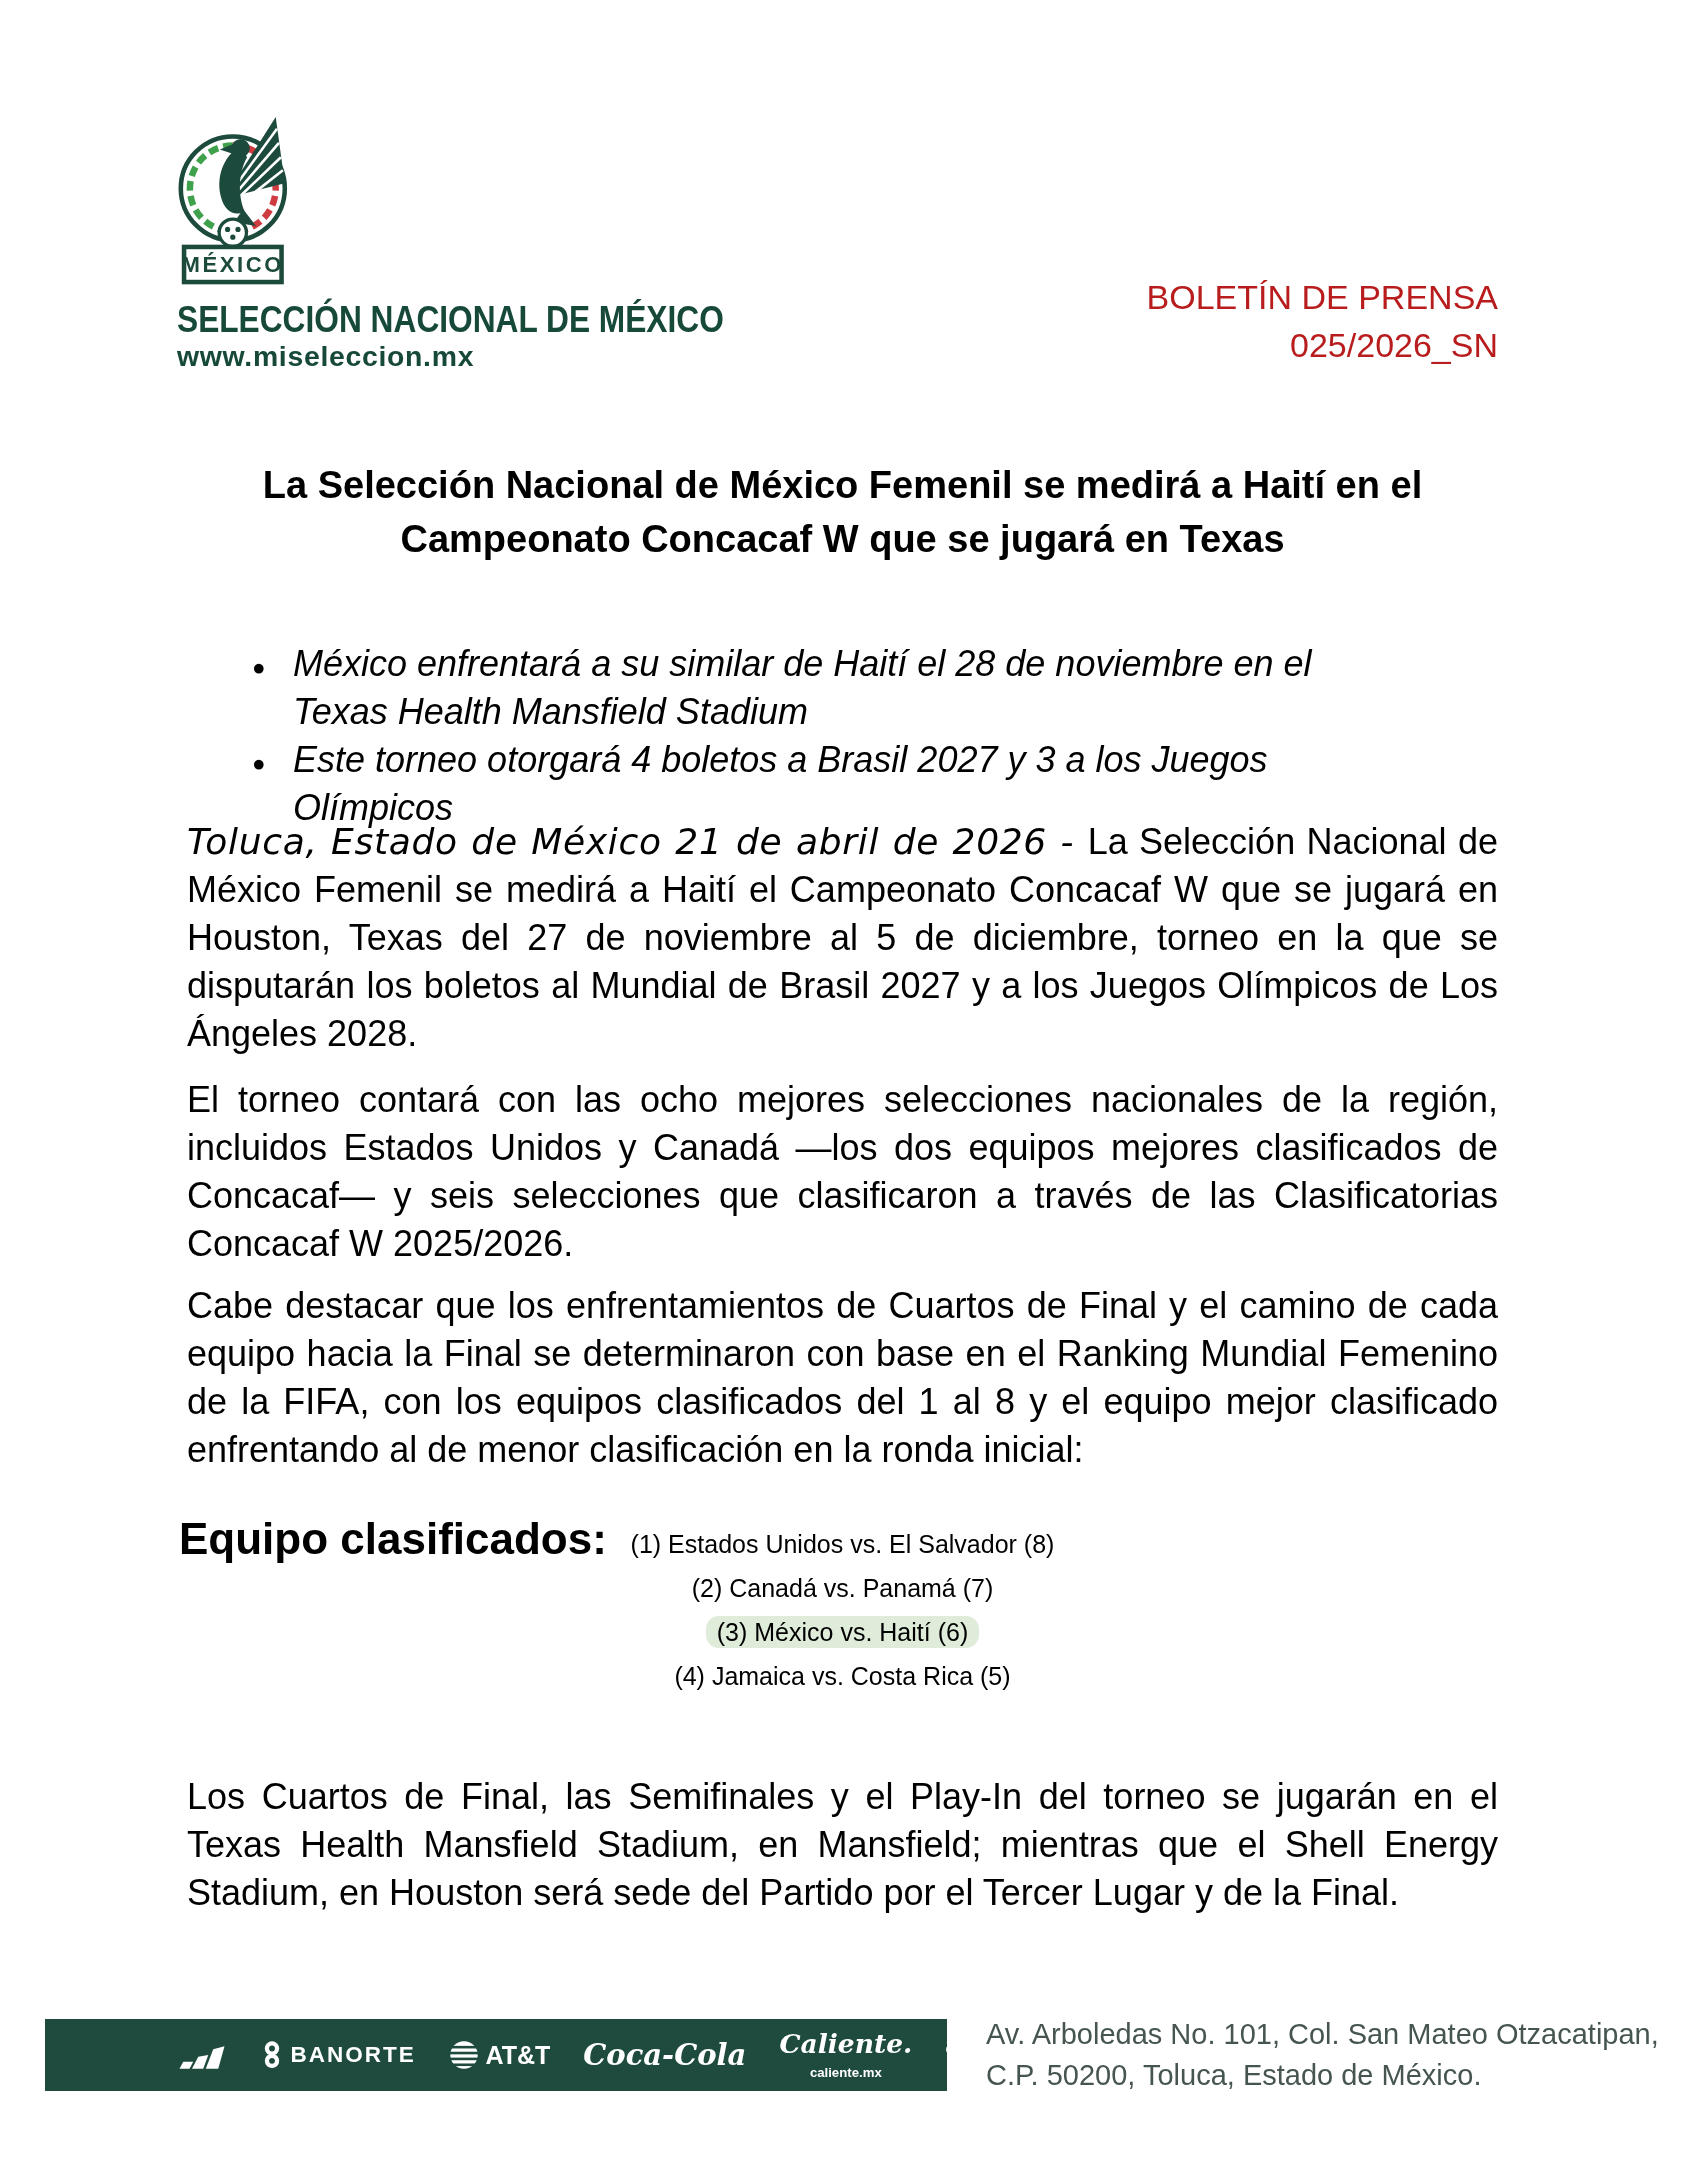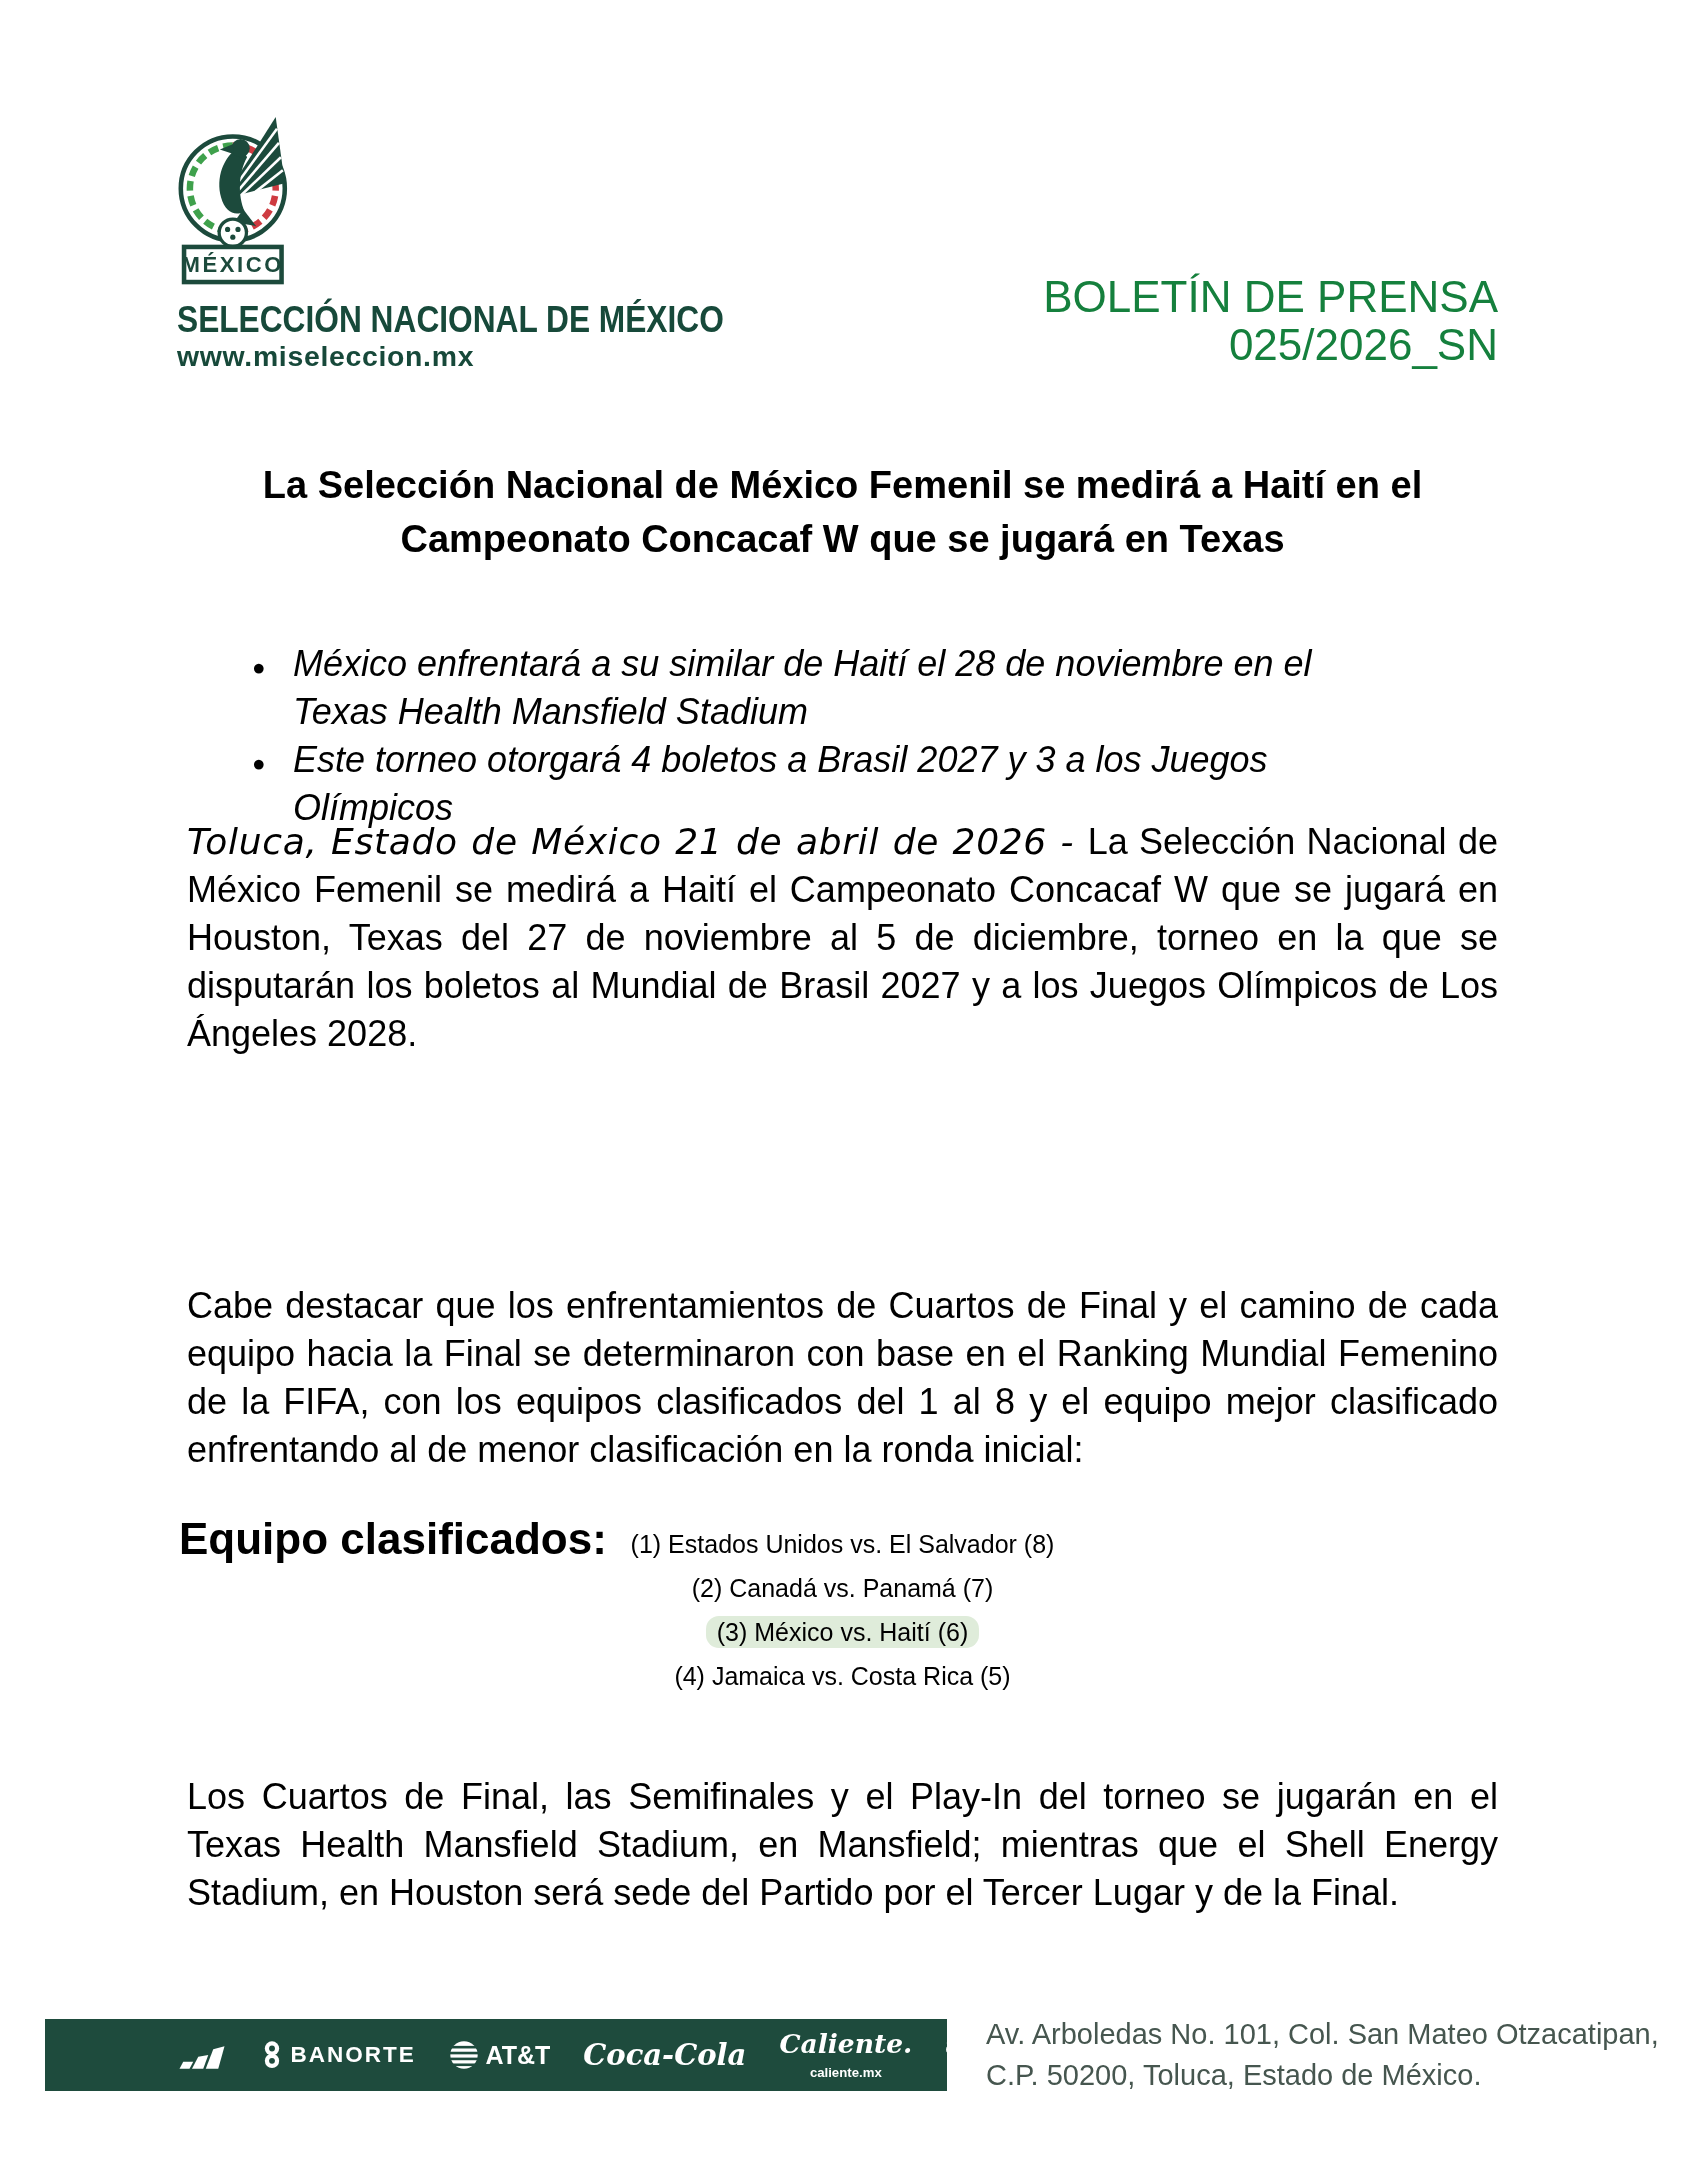--- a/index.html
+++ b/index.html
@@ -29,21 +29,21 @@
     letter-spacing:0px;white-space:nowrap;
     transform:scaleX(0.88);transform-origin:left center;
   }
   .brand-site{
     position:absolute;left:177px;top:340px;
     font-size:28.4px;font-weight:700;color:var(--brand-green);
     white-space:nowrap;letter-spacing:0.7px;
   }
   .bulletin{
     position:absolute;right:189px;top:273px;
-    text-align:right;font-size:44px;line-height:48px;color:#15803d;
+    text-align:right;font-size:34px;line-height:48px;color:#b91c1c;
   }
   
   .headline{
     position:absolute;left:187px;top:458px;width:1311px;
     text-align:center;font-weight:bold;font-size:38px;line-height:54px;
   }
   .headline div{white-space:nowrap;}
   
   .bullets{
     position:absolute;left:252px;top:640px;width:1125px;
@@ -152,20 +152,21 @@
     <div>Campeonato Concacaf W que se jugará en Texas</div>
   </div>
 
   <ul class="bullets">
     <li>México enfrentará a su similar de Haití el 28 de noviembre en el Texas Health Mansfield Stadium</li>
     <li>Este torneo otorgará 4 boletos a Brasil 2027 y 3 a los Juegos Olímpicos</li>
   </ul>
 
   <p class="para p1"><span class="dateline">Toluca, Estado de México 21 de abril de 2026 - </span><span>La Selección Nacional de México Femenil se medirá a Haití el Campeonato Concacaf W que se jugará en Houston, Texas del 27 de noviembre al 5 de diciembre, torneo en la que se disputarán los boletos al Mundial de Brasil 2027 y a los Juegos Olímpicos de Los Ángeles 2028.</span></p>
 
+  <p class="para p2">El torneo contará con las ocho mejores selecciones nacionales de la región, incluidos Estados Unidos y Canadá —los dos equipos mejores clasificados de Concacaf— y seis selecciones que clasificaron a través de las Clasificatorias Concacaf W 2025/2026.</p>
 
   <p class="para p3">Cabe destacar que los enfrentamientos de Cuartos de Final y el camino de cada equipo hacia la Final se determinaron con base en el Ranking Mundial Femenino de la FIFA, con los equipos clasificados del 1 al 8 y el equipo mejor clasificado enfrentando al de menor clasificación en la ronda inicial:</p>
 
   <div class="subhead">Equipo clasificados:</div>
 
   <div class="match-list">
     <div><span>(1) Estados Unidos vs. El Salvador (8)</span></div>
     <div><span>(2) Canadá vs. Panamá (7)</span></div>
     <div><span class="hl" style="background: rgb(223, 236, 218); border-radius: 13px;">(3) México vs. Haití (6)</span></div>
     <div><span>(4) Jamaica vs. Costa Rica (5)</span></div>

